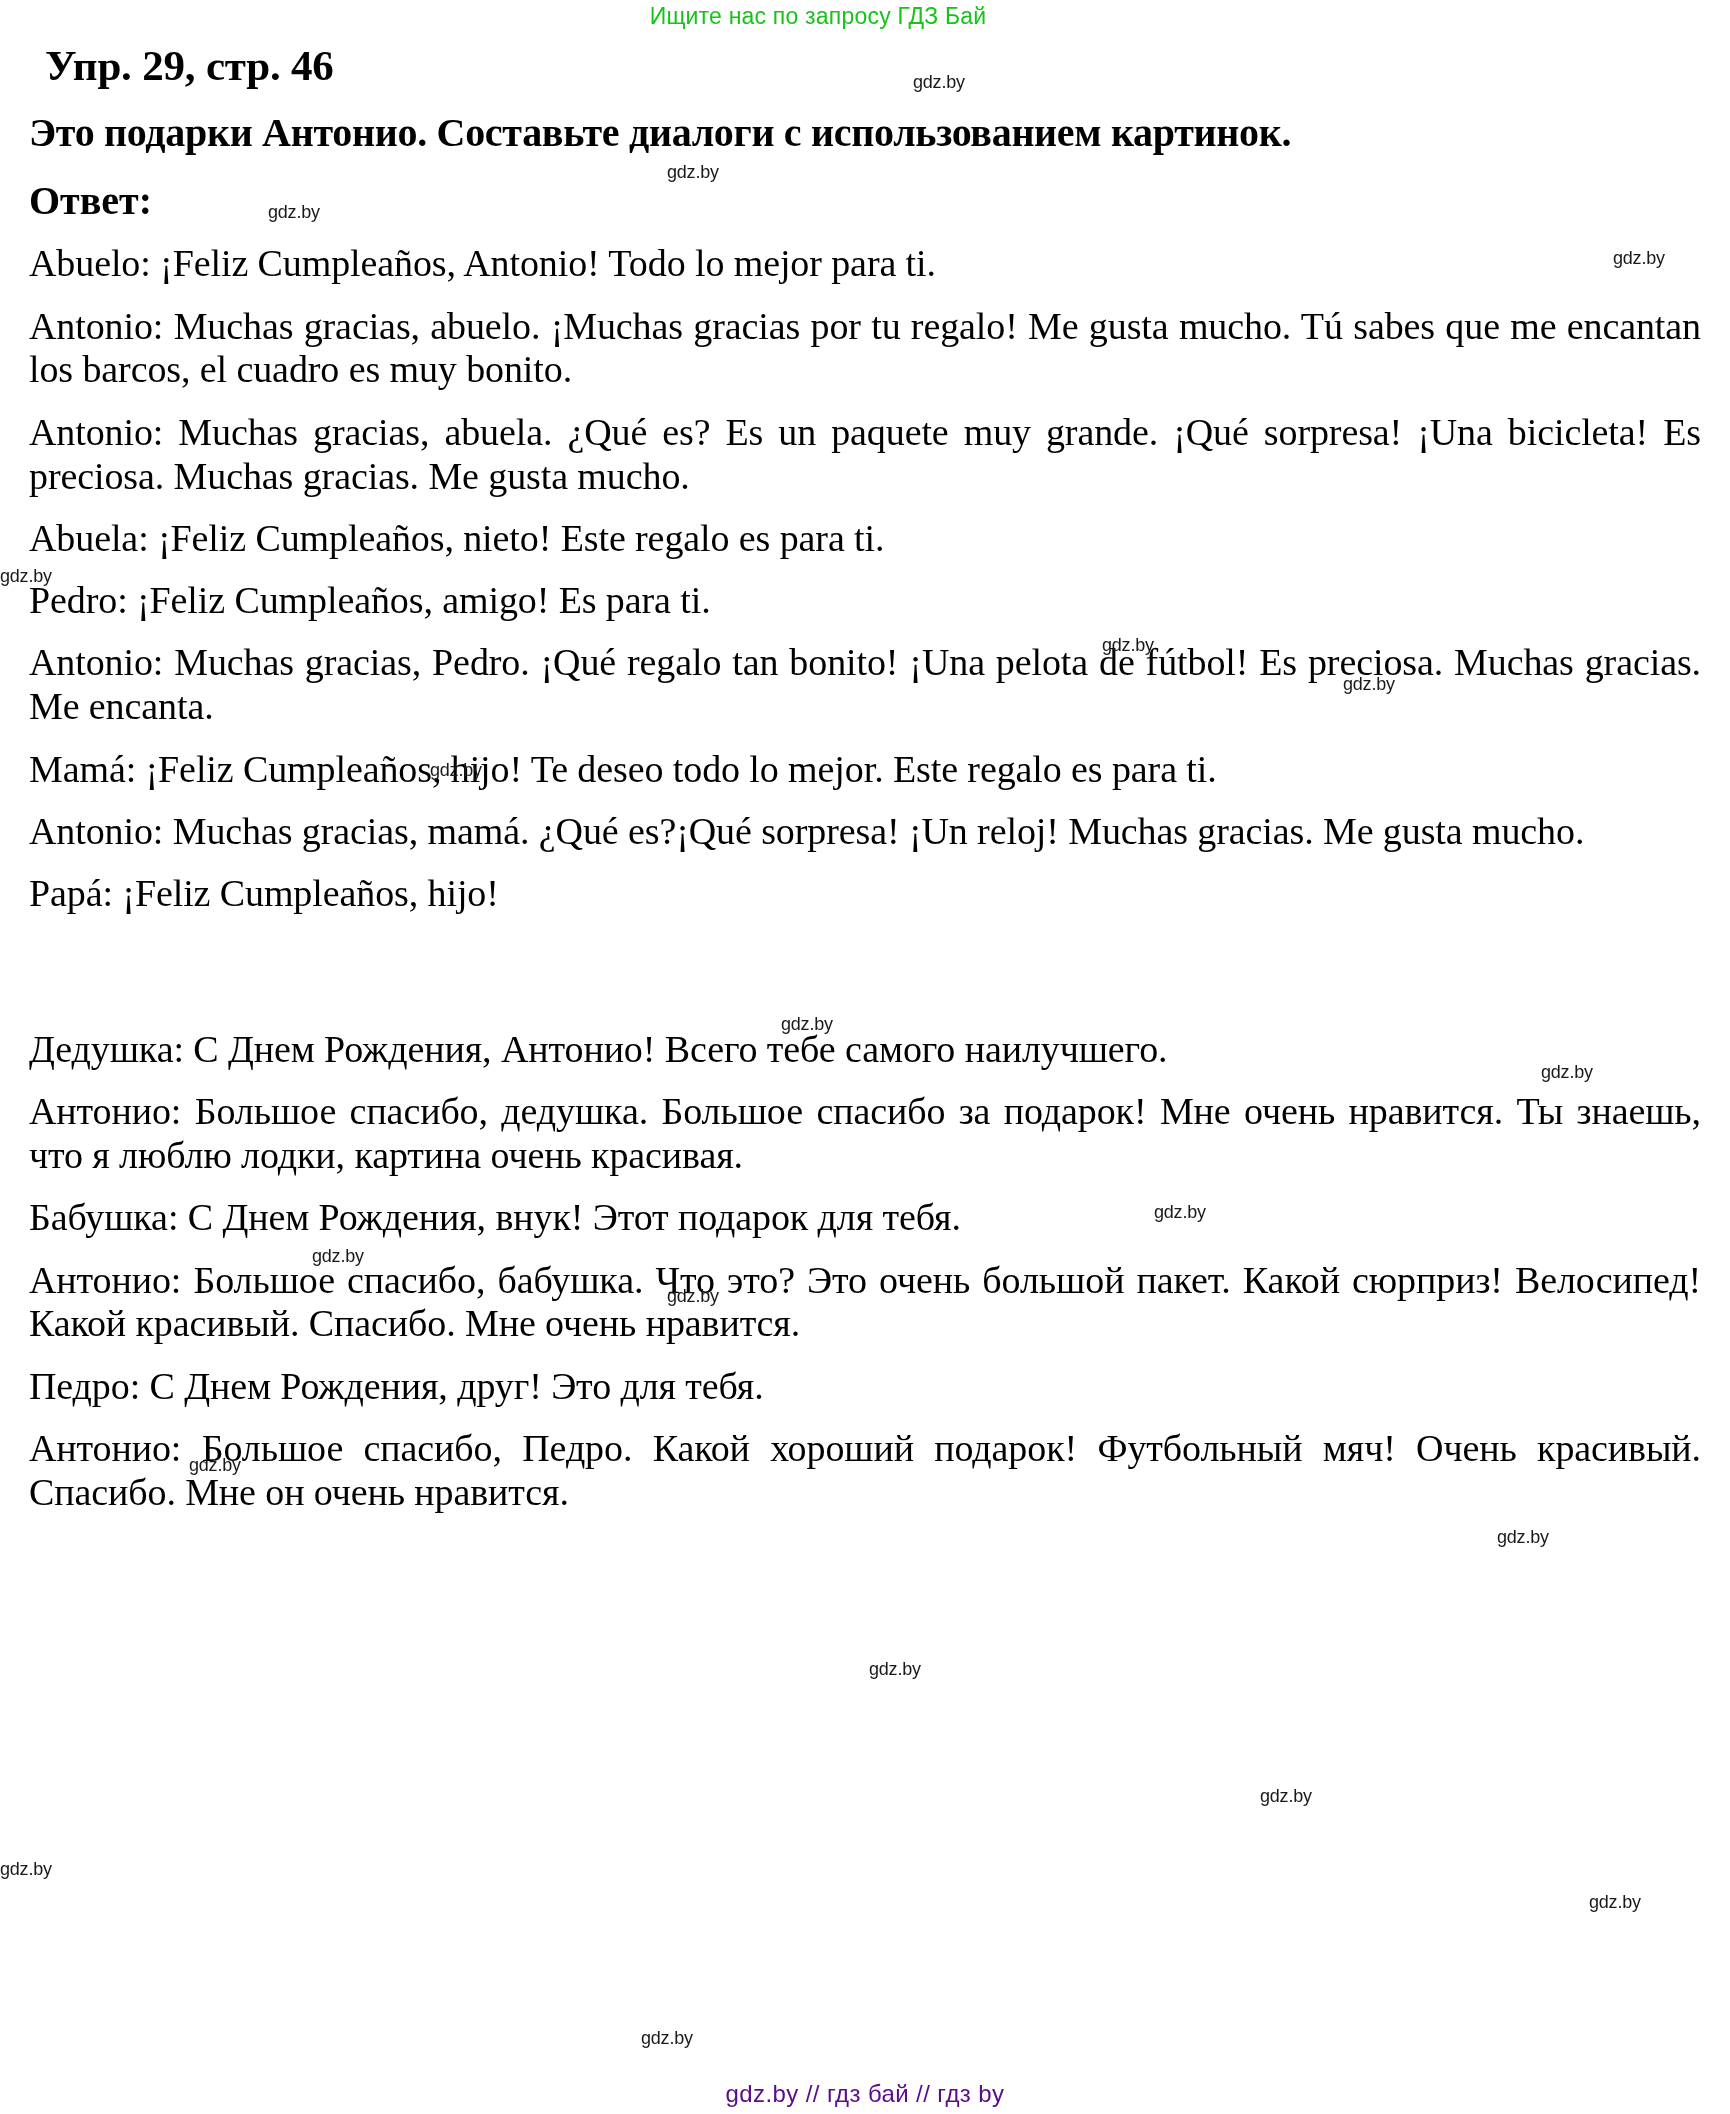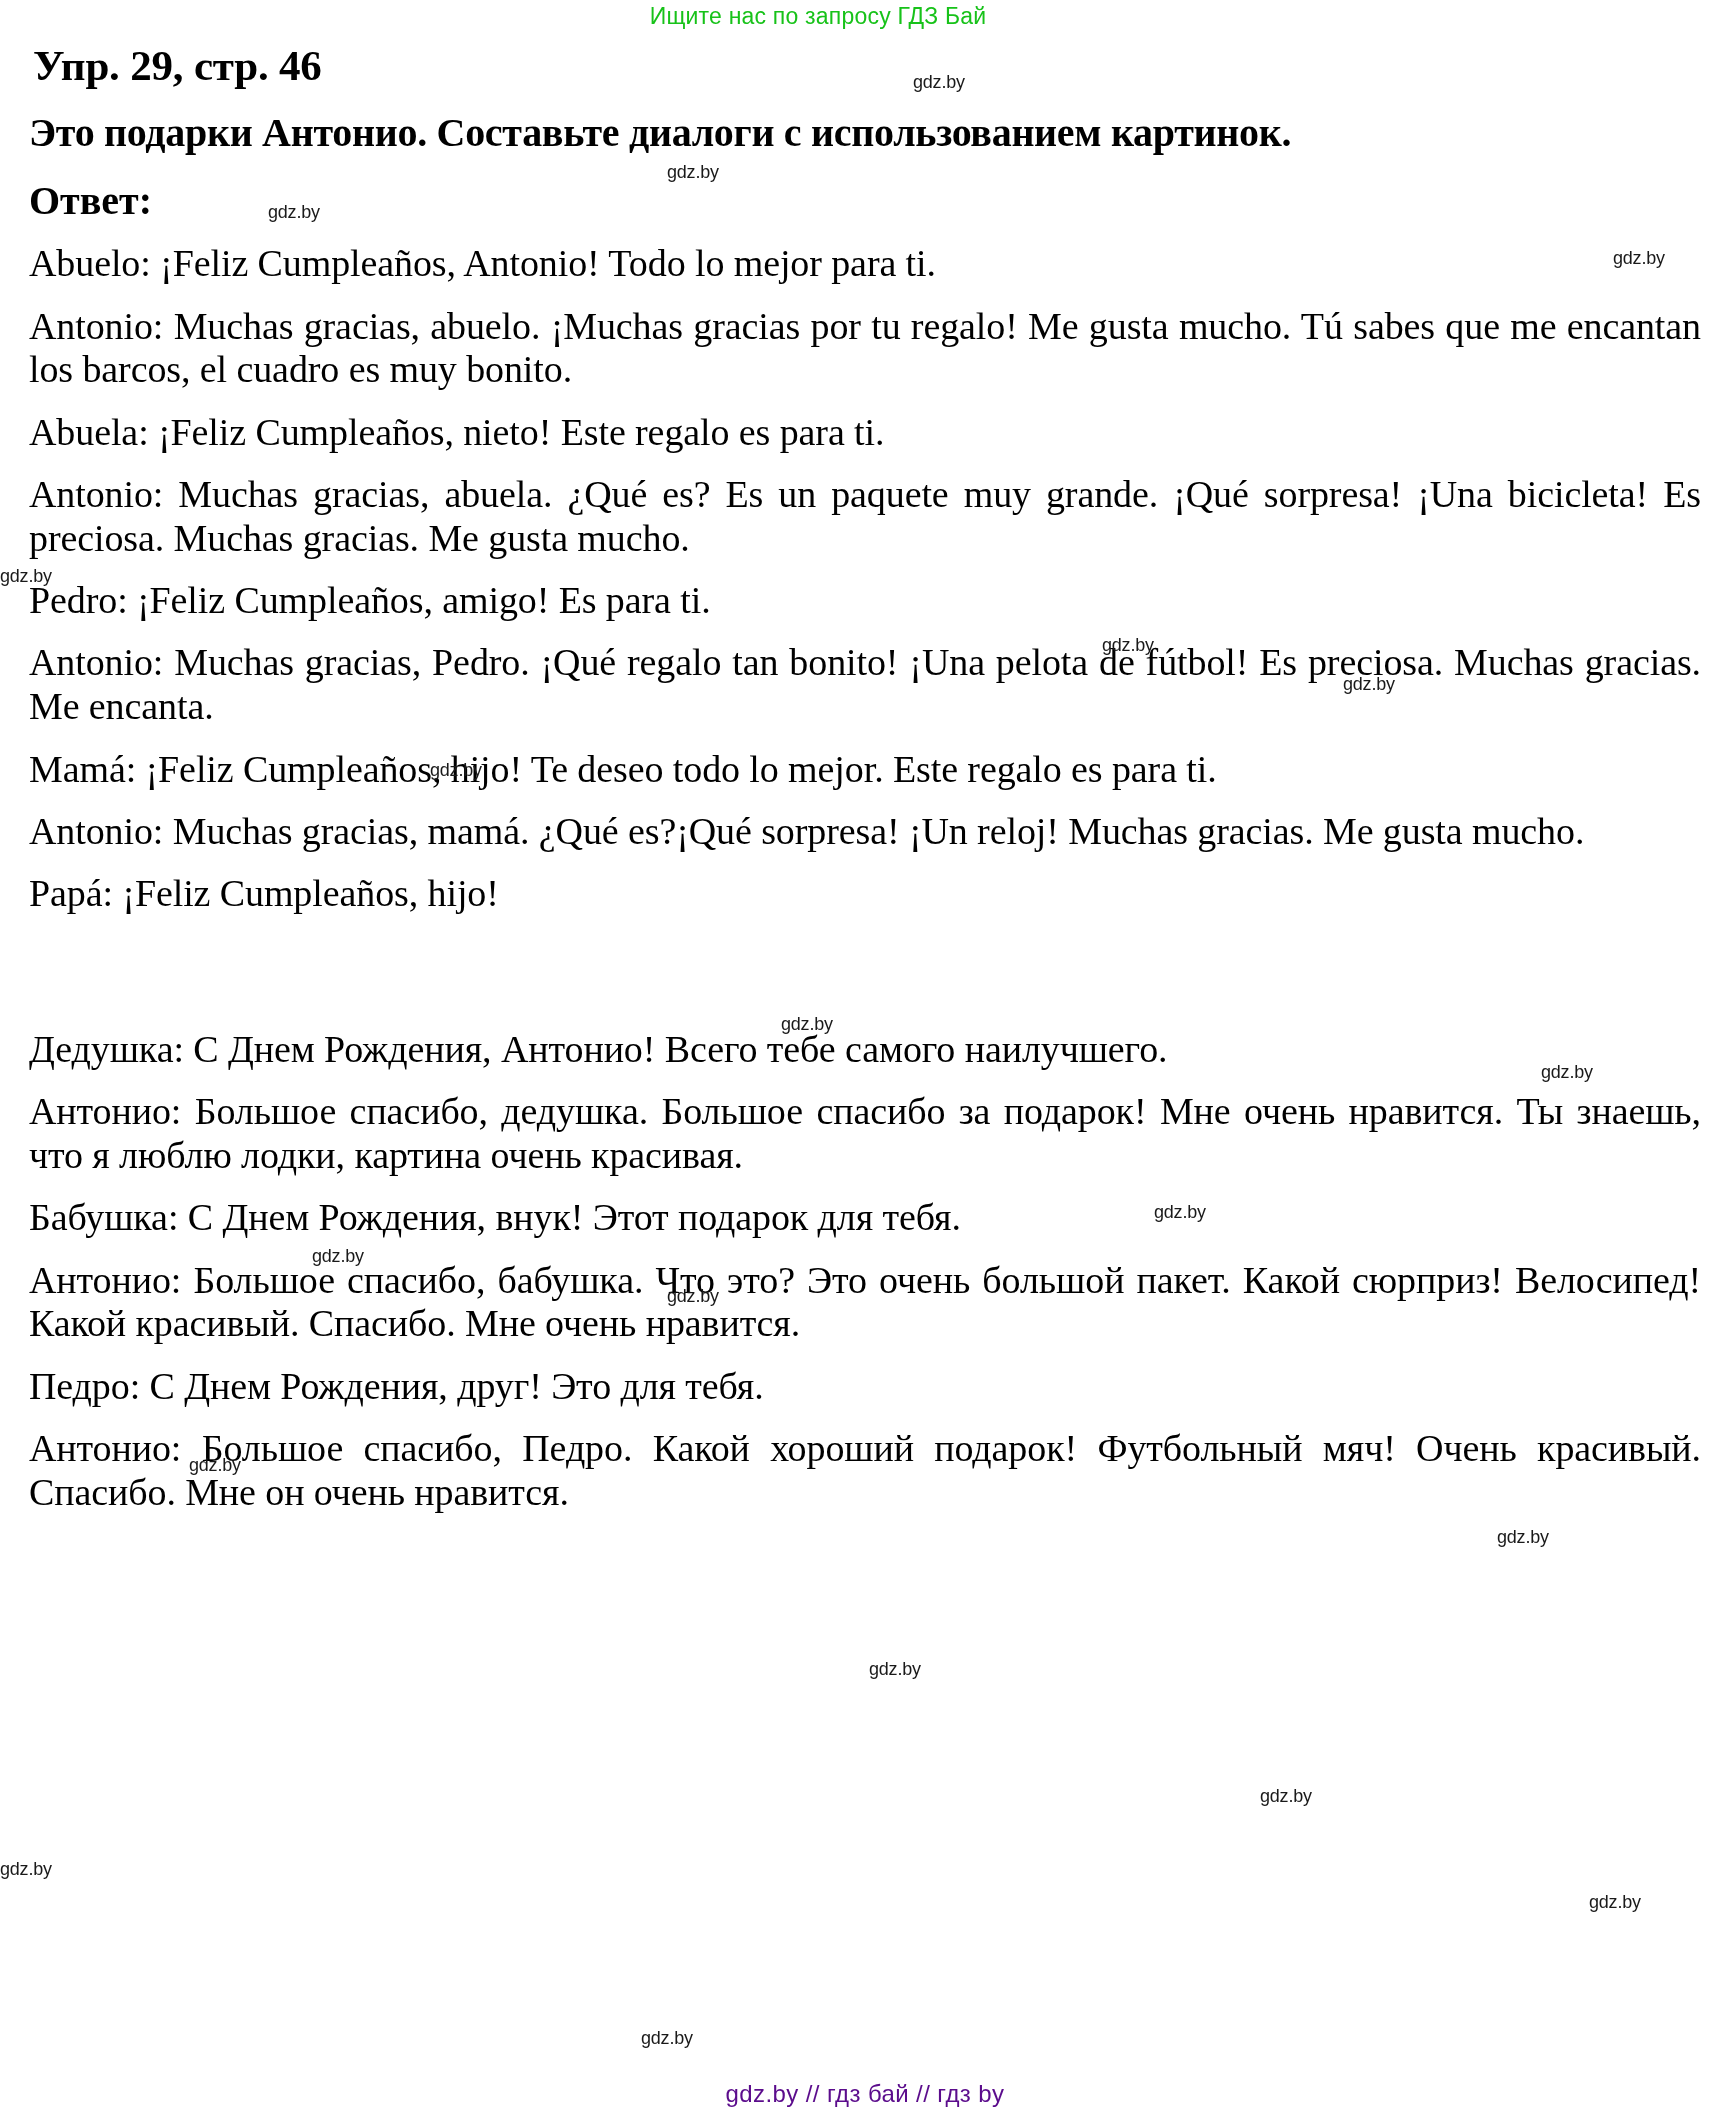--- a/index.html
+++ b/index.html
@@ -48,21 +48,21 @@
     position: absolute;
     left: 29px;
     top: 39px;
     width: 1672px;
   }
 
   .ex-heading {
     font-size: 43px;
     font-weight: 700;
     line-height: 1.0;
-    margin: 0 0 0 4px;
+    margin: 0 0 0 16px;
     padding-top: 5.3px;
     letter-spacing: -0.2px;
   }
 
   .task-line {
     font-size: 40px;
     font-weight: 700;
     line-height: 1.0;
     margin: 26px 0 0 0;
     letter-spacing: -0.3px;
@@ -128,22 +128,22 @@
 
     <div class="ex-heading">Упр. 29, стр. 46</div>
 
     <div class="task-line">Это подарки Антонио. Составьте диалоги с использованием картинок.</div>
 
     <div class="answer-label">Ответ:</div>
 
     <div>
       <p class="dlg first">Abuelo: ¡Feliz Cumpleaños, Antonio! Todo lo mejor para ti.</p>
       <p class="dlg">Antonio: Muchas gracias, abuelo. ¡Muchas gracias por tu regalo! Me gusta mucho. Tú sabes que me encantan los barcos, el cuadro es muy bonito.</p>
+      <p class="dlg">Antonio: Muchas gracias, abuela. ¿Qué es? Es un paquete muy grande. ¡Qué sorpresa! ¡Una bicicleta! Es preciosa. Muchas gracias. Me gusta mucho.</p>
       <p class="dlg">Abuela: ¡Feliz Cumpleaños, nieto! Este regalo es para ti.</p>
-      <p class="dlg">Antonio: Muchas gracias, abuela. ¿Qué es? Es un paquete muy grande. ¡Qué sorpresa! ¡Una bicicleta! Es preciosa. Muchas gracias. Me gusta mucho.</p>
       <p class="dlg">Pedro: ¡Feliz Cumpleaños, amigo! Es para ti.</p>
       <p class="dlg">Antonio: Muchas gracias, Pedro. ¡Qué regalo tan bonito! ¡Una pelota de fútbol! Es preciosa. Muchas gracias. Me encanta.</p>
       <p class="dlg">Mamá: ¡Feliz Cumpleaños, hijo! Te deseo todo lo mejor. Este regalo es para ti.</p>
       <p class="dlg">Antonio: Muchas gracias, mamá. ¿Qué es?¡Qué sorpresa! ¡Un reloj! Muchas gracias. Me gusta mucho.</p>
       <p class="dlg">Papá: ¡Feliz Cumpleaños, hijo!</p>
     </div>
 
     <div class="block-gap"></div>
 
     <div>

